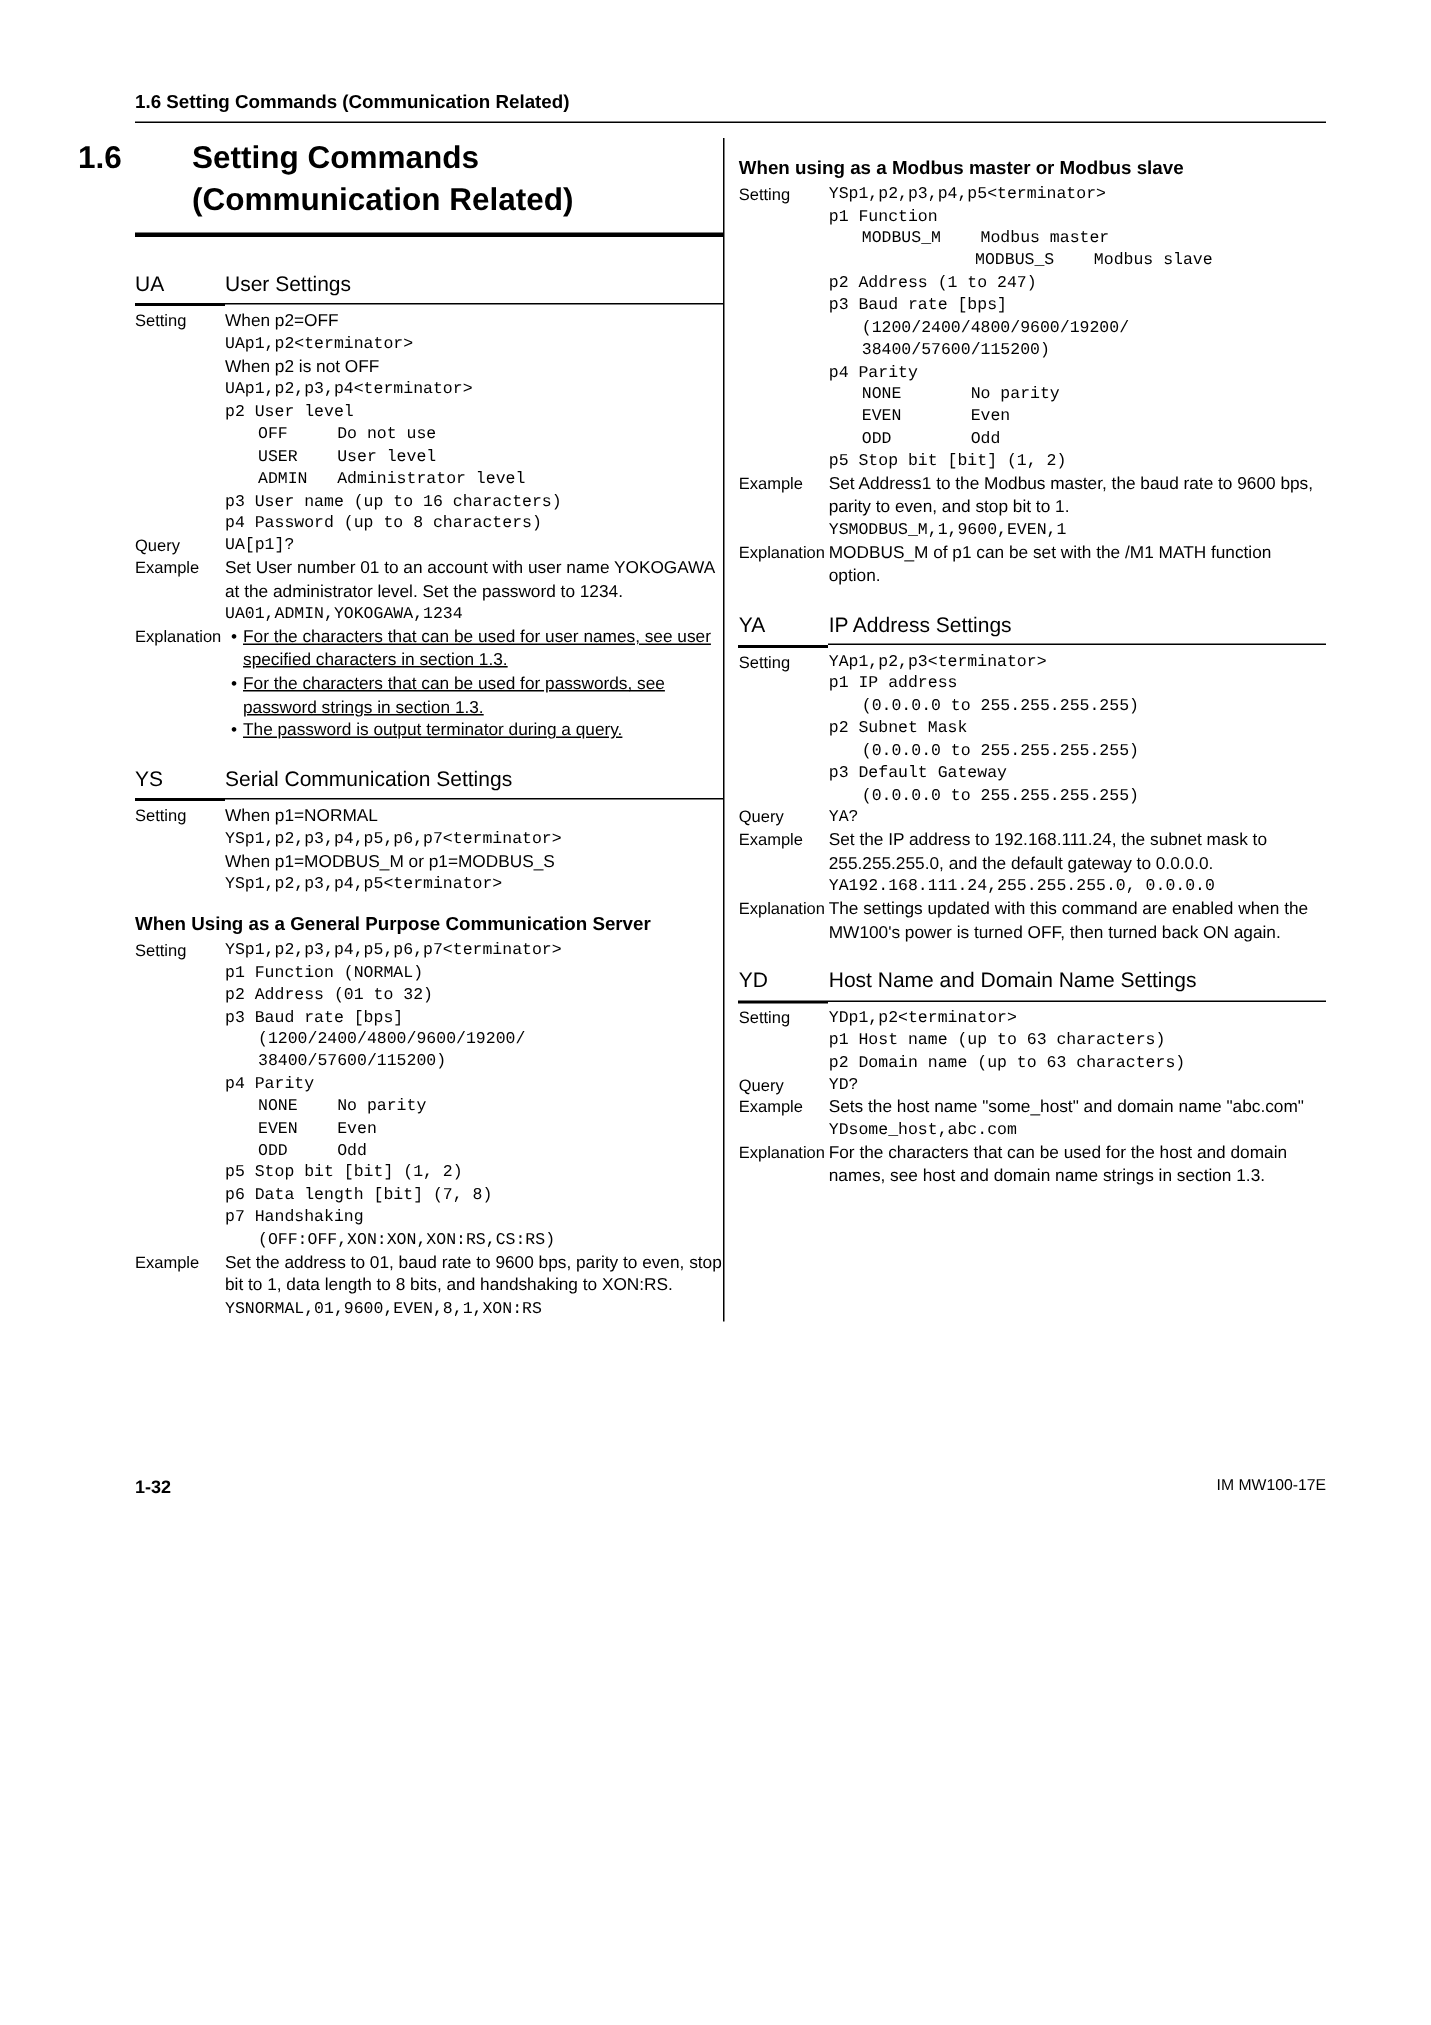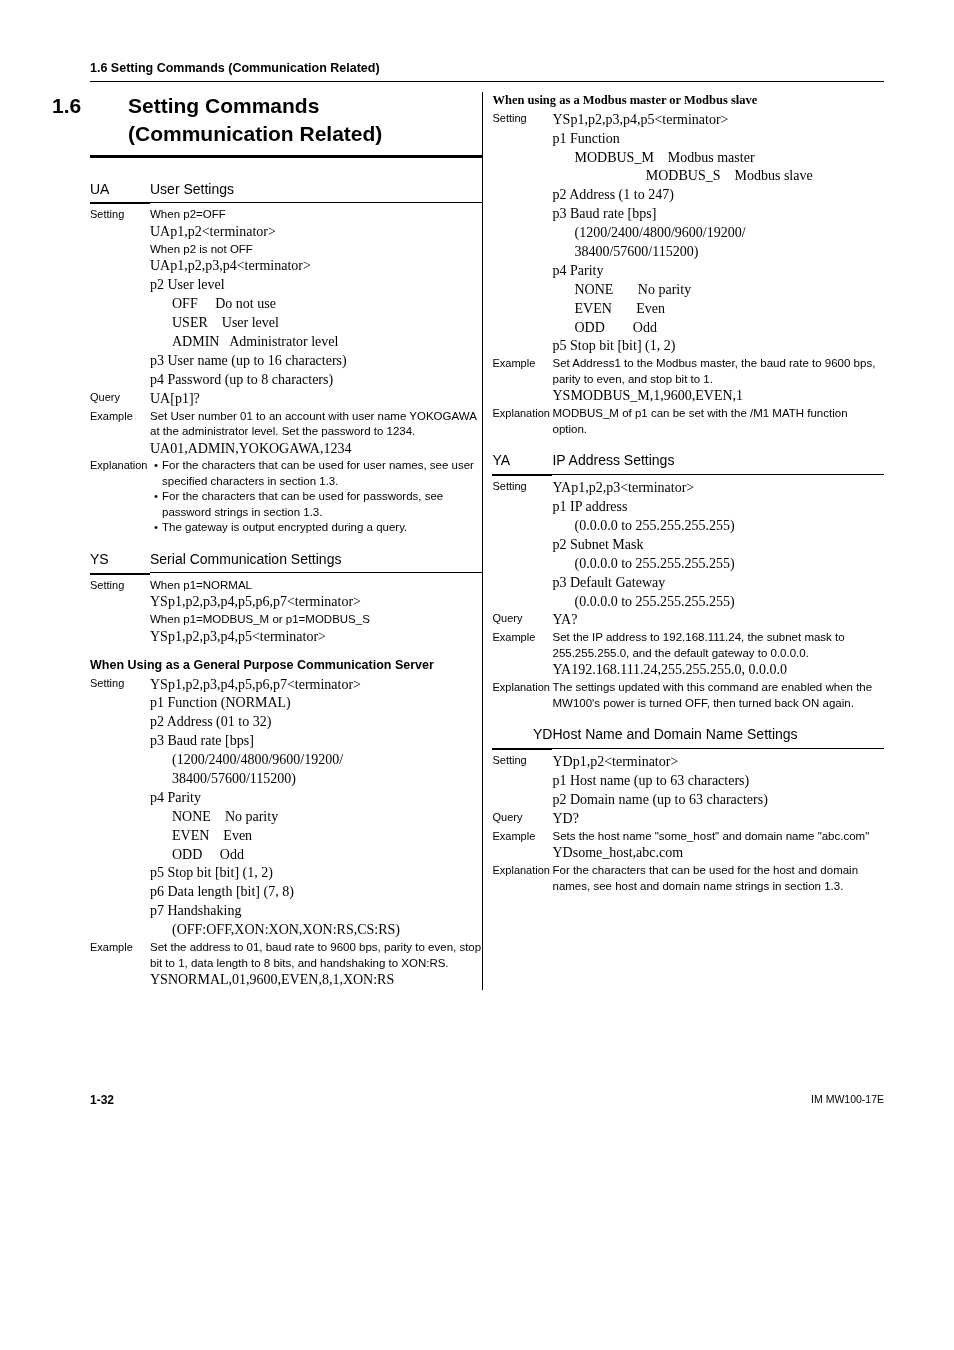--- a/index.html
+++ b/index.html
@@ -37,27 +37,27 @@
   .cmd-underline-row { display:flex; margin-bottom:3px; }
   .cmd-underline-code { width:60px; border-bottom:2px solid #000; height:0; }
   .cmd-underline-title { flex:1; border-bottom:1px solid #000; height:0; position:relative; top:-0.5px;}
   .subhead { font-weight:bold; font-size:12.5px; margin:10px 0 2px 0;}
   .columns { display:flex; }
   .col { width: 395px; }
   .divider { width:1px; background:#000; margin: 0 0 0 0; }
   .row { display:flex; align-items:flex-start; margin:0; }
   .lbl { width: 60px; flex-shrink:0; font-size:11px; }
   .val { flex:1; }
-  .mono { font-family: Liberation Serif, serif; font-size: 14px; }
+  .mono { font-family: Liberation Mono, monospace; font-size: 11px; }
   .indent1 { padding-left: 22px; }
   .footer { display:flex; justify-content:space-between; font-size:10.5px; margin-top:102px; border-top:none;}
   .footer .pg { font-weight:bold; font-size:12px;}
   .bullet-row { display:flex; }
   .bullet-row .b { width:12px; text-align:center; flex-shrink:0;}
-  .bullet-row .t { flex:1; }
+  .bullet-row .t { flex:1;text-decoration:underline; }
   .spacer { height:14px; }
 </style>
 </head>
 <body>
 
 <div class="section-header">1.6  Setting Commands (Communication Related)</div>
 
 <div class="columns">
 
   <div class="col">
@@ -143,21 +143,21 @@
             <div class="b">•</div>
             <div class="t">For the characters that can be used for passwords, see password strings in section 1.3.</div>
           </div>
         </div>
       </div>
     <div class="row">
         <div class="lbl"></div>
         <div class="val">
           <div class="bullet-row">
             <div class="b">•</div>
-            <div class="t">The gateway is output encrypted during a query.</div>
+            <div class="t">The password is output terminator during a query.</div>
           </div>
         </div>
       </div>
 
     <div class="spacer"></div>
 
     <div class="cmdhead">
       <span style="display:inline-block;width:60px;">YS</span><span>Serial Communication Settings</span>
     </div>
     <div class="cmd-underline-row">
@@ -246,21 +246,21 @@
     <div class="row">
         <div class="lbl"></div>
         <div class="val mono">YSNORMAL,01,9600,EVEN,8,1,XON:RS</div>
       </div>
   </div>
 
   <div class="divider"></div>
 
   <div class="col" style="padding-left:10px;">
 
-    <div class="subhead" style="margin-top:0;font-family:Liberation Serif, serif;">When using as a Modbus master or Modbus slave</div>
+    <div class="subhead" style="margin-top:12px;">When using as a Modbus master or Modbus slave</div>
     <div class="row">
         <div class="lbl">Setting</div>
         <div class="val mono">YSp1,p2,p3,p4,p5&lt;terminator&gt;</div>
       </div>
     <div class="row">
         <div class="lbl"></div>
         <div class="val mono">p1  Function</div>
       </div>
     <div class="row">
         <div class="lbl"></div>
@@ -370,21 +370,21 @@
         <div class="val mono">YA192.168.111.24,255.255.255.0, 0.0.0.0</div>
       </div>
     <div class="row">
         <div class="lbl">Explanation</div>
         <div class="val">The settings updated with this command are enabled when the MW100's power is turned OFF, then turned back ON again.</div>
       </div>
 
     <div class="spacer"></div>
 
     <div class="cmdhead">
-      <span style="display:inline-block;width:60px;text-align:right;">YD</span><span>Host Name and Domain Name Settings</span>
+      <span style="display:inline-block;width:60px;">YD</span><span>Host Name and Domain Name Settings</span>
     </div>
     <div class="cmd-underline-row">
         <div class="cmd-underline-code"></div>
         <div class="cmd-underline-title"></div>
       </div>
 
     <div class="row">
         <div class="lbl">Setting</div>
         <div class="val mono">YDp1,p2&lt;terminator&gt;</div>
       </div>

